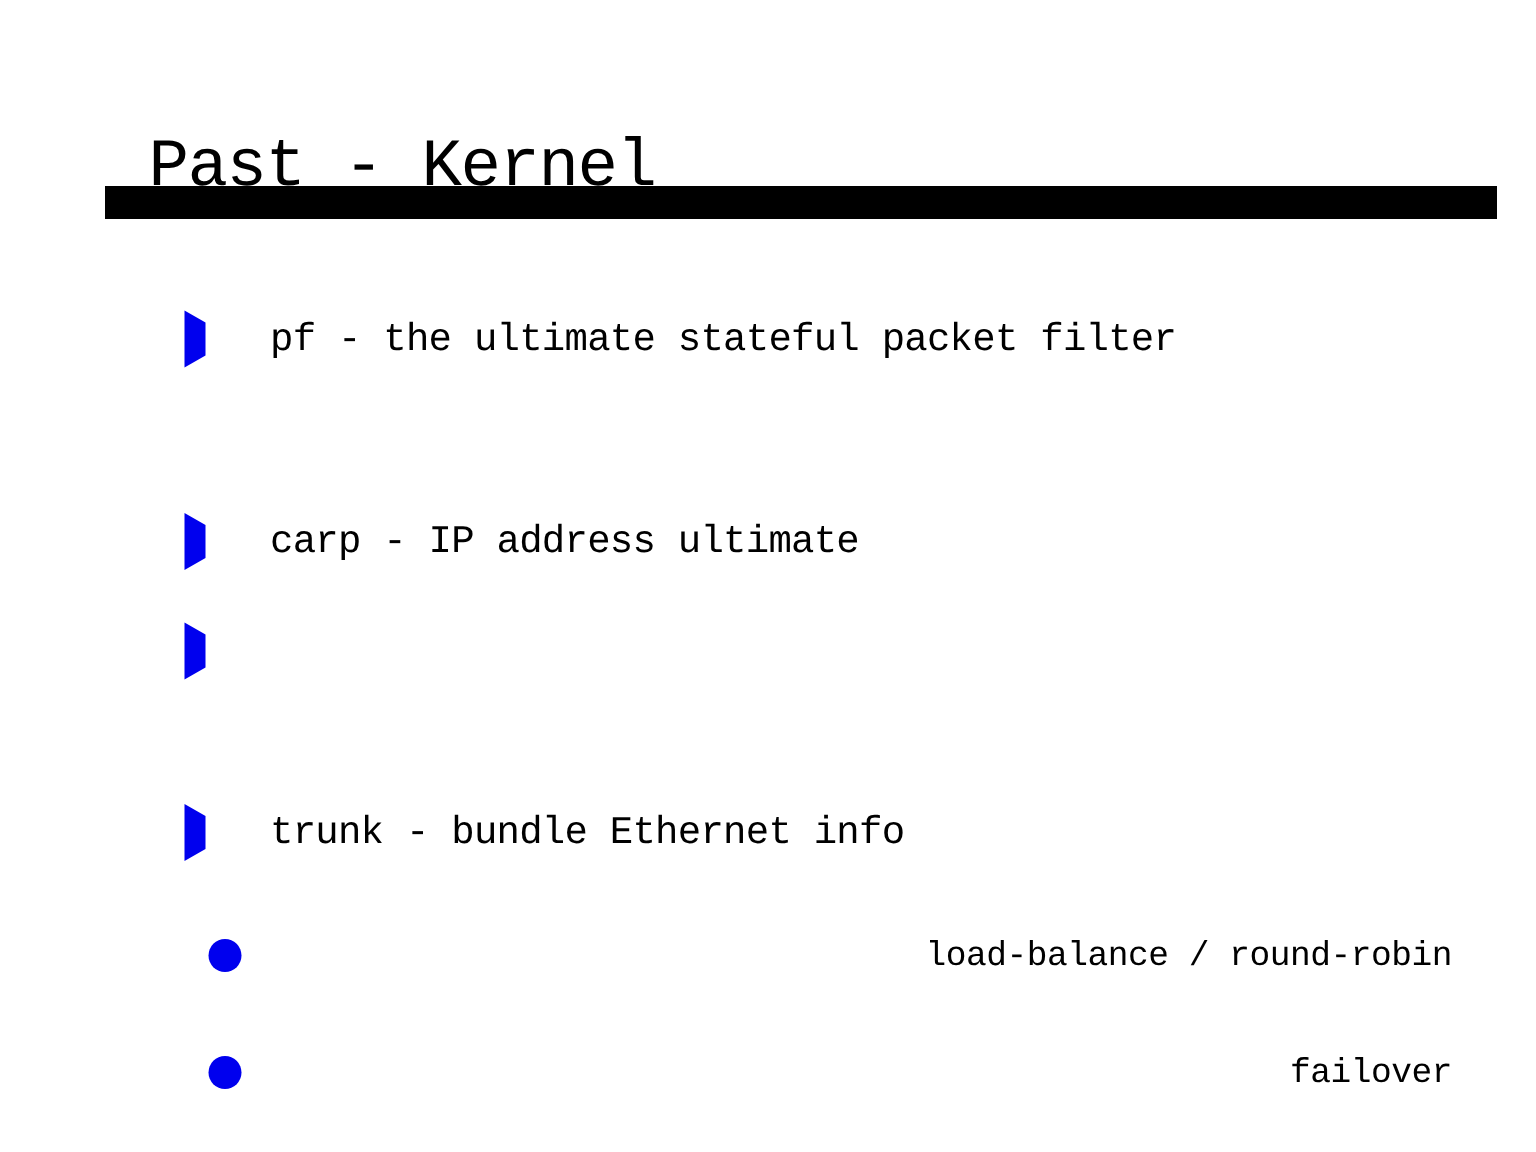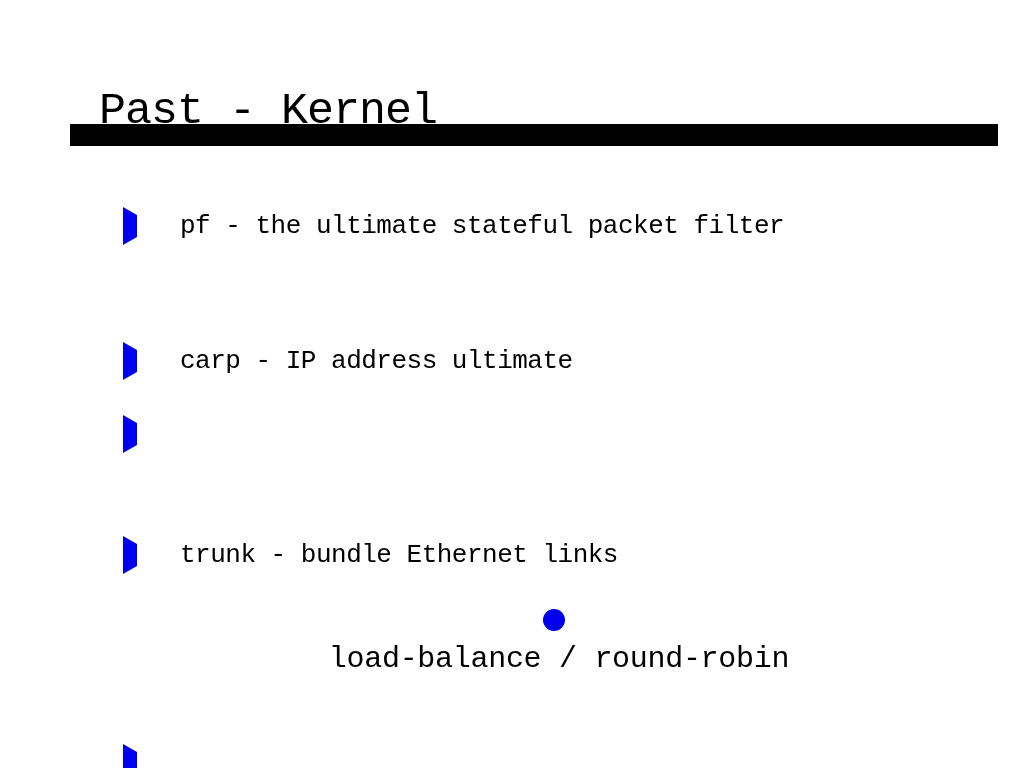--- a/index.html
+++ b/index.html
@@ -56,27 +56,27 @@
   .item .tri {
     width: 0; height: 0;
     border-left: 14px solid var(--bullet);
     border-top: 8px solid transparent;
     border-bottom: 8px solid transparent;
     margin-right: 10px;
     flex: 0 0 auto;
   }
   .subitem {
     display: flex;
-    flex-direction: column;
     align-items: center;
-    font-size: 30px;
+    font-size: 23px;
     line-height: 34px;
     padding-left: 27px;
     white-space: nowrap;
     letter-spacing: -0.3px;
+    justify-content: space-between;
   }
   .subitem .dot {
     width: 9px; height: 9px;
     border-radius: 50%;
     background: var(--bullet);
     margin-right: 10px;
     flex: 0 0 auto;
   }
   .gap-group { margin-top: 49px; }
   .gap-group-sm { margin-top: 48px; }
@@ -100,25 +100,29 @@
     <div class="item gap-group">
       <span class="tri"></span>
       <span>carp - IP address ultimate</span>
     </div>
     <div class="item">
       <span class="tri"></span>
     </div>
 
     <div class="item gap-group-sm">
       <span class="tri"></span>
-      <span>trunk - bundle Ethernet links</span>
+      <span>trunk - bundle Ethernet info</span>
     </div>
     <div class="subitem">
       <span class="dot"></span>
       <span>load-balance / round-robin</span>
+    </div>
+    <div class="subitem">
+      <span class="dot"></span>
+      <span>failover</span>
     </div>
 
     <div class="item gap-last">
       <span class="tri"></span>
     </div>
 
   </div>
 </div>
 
 </body></html>

